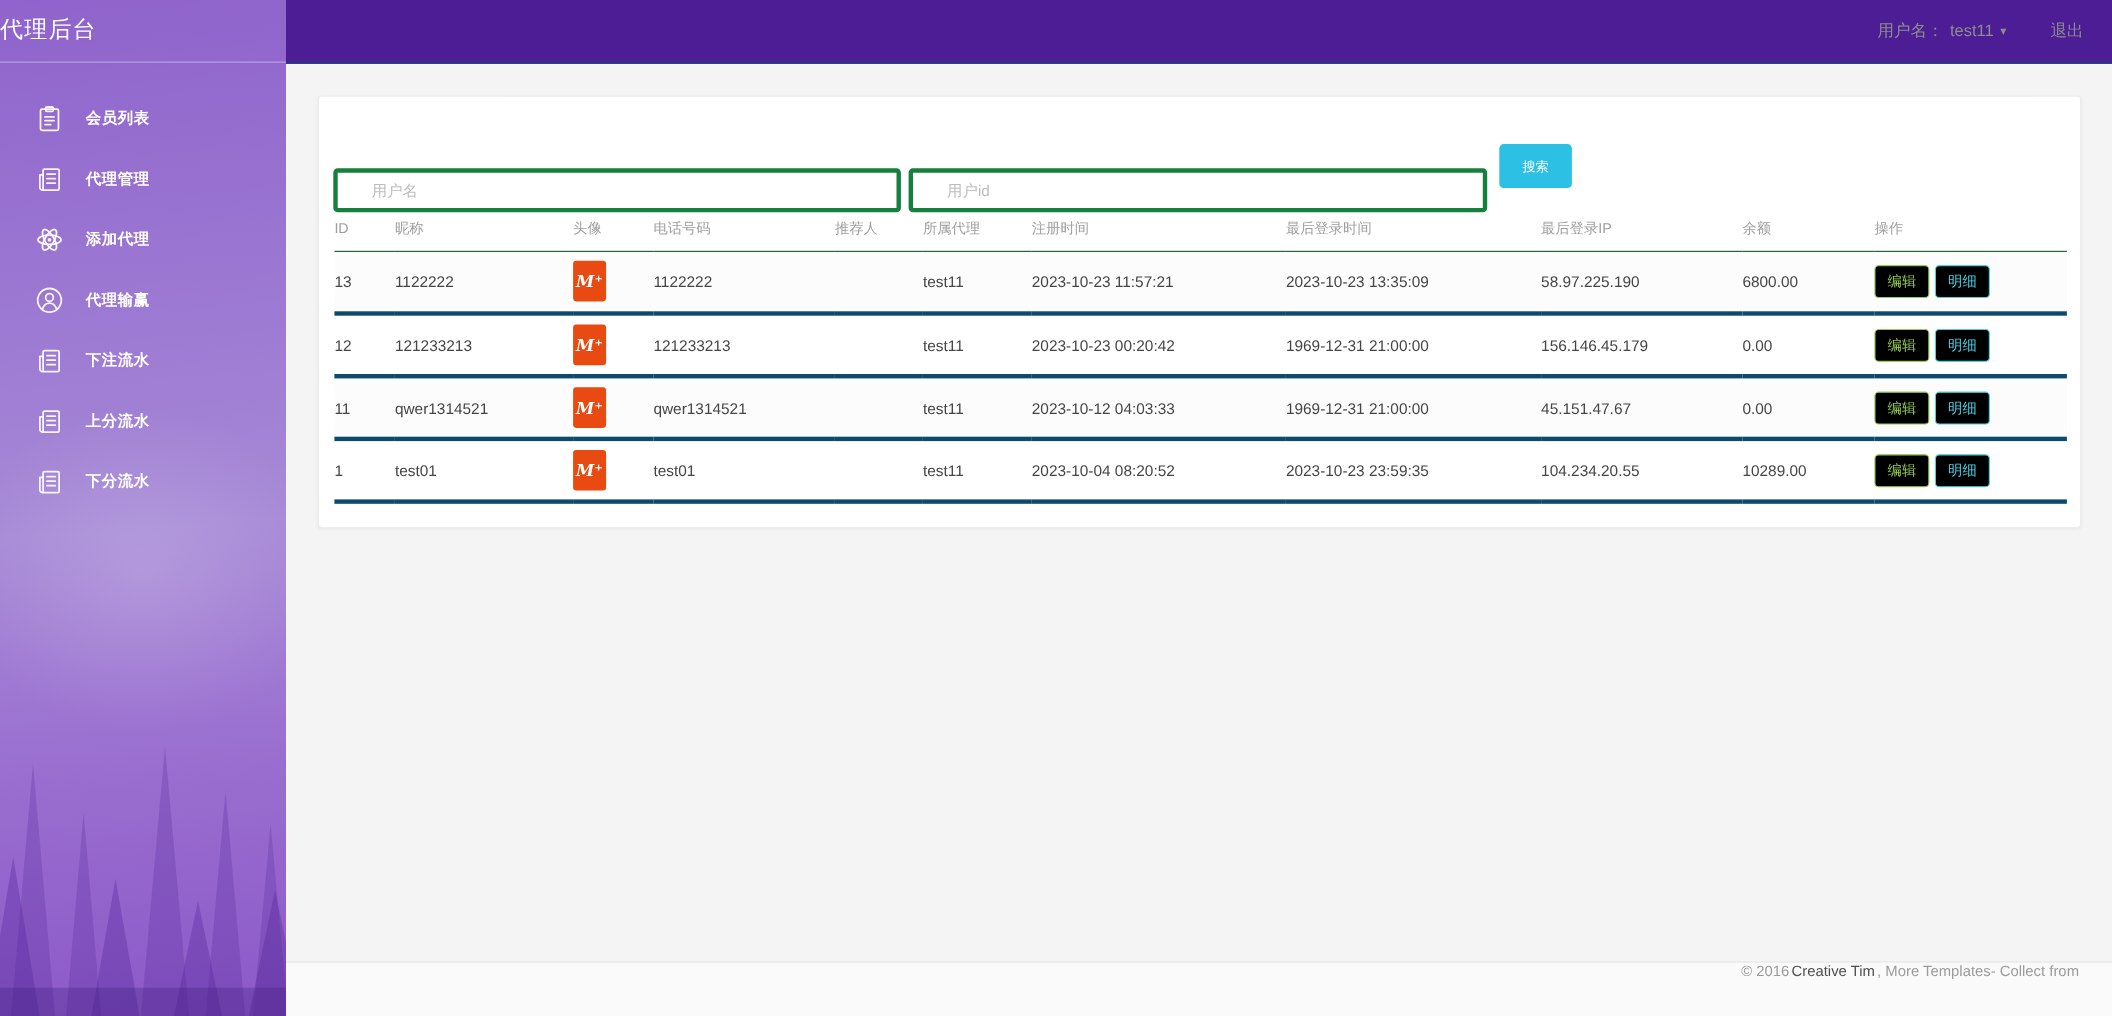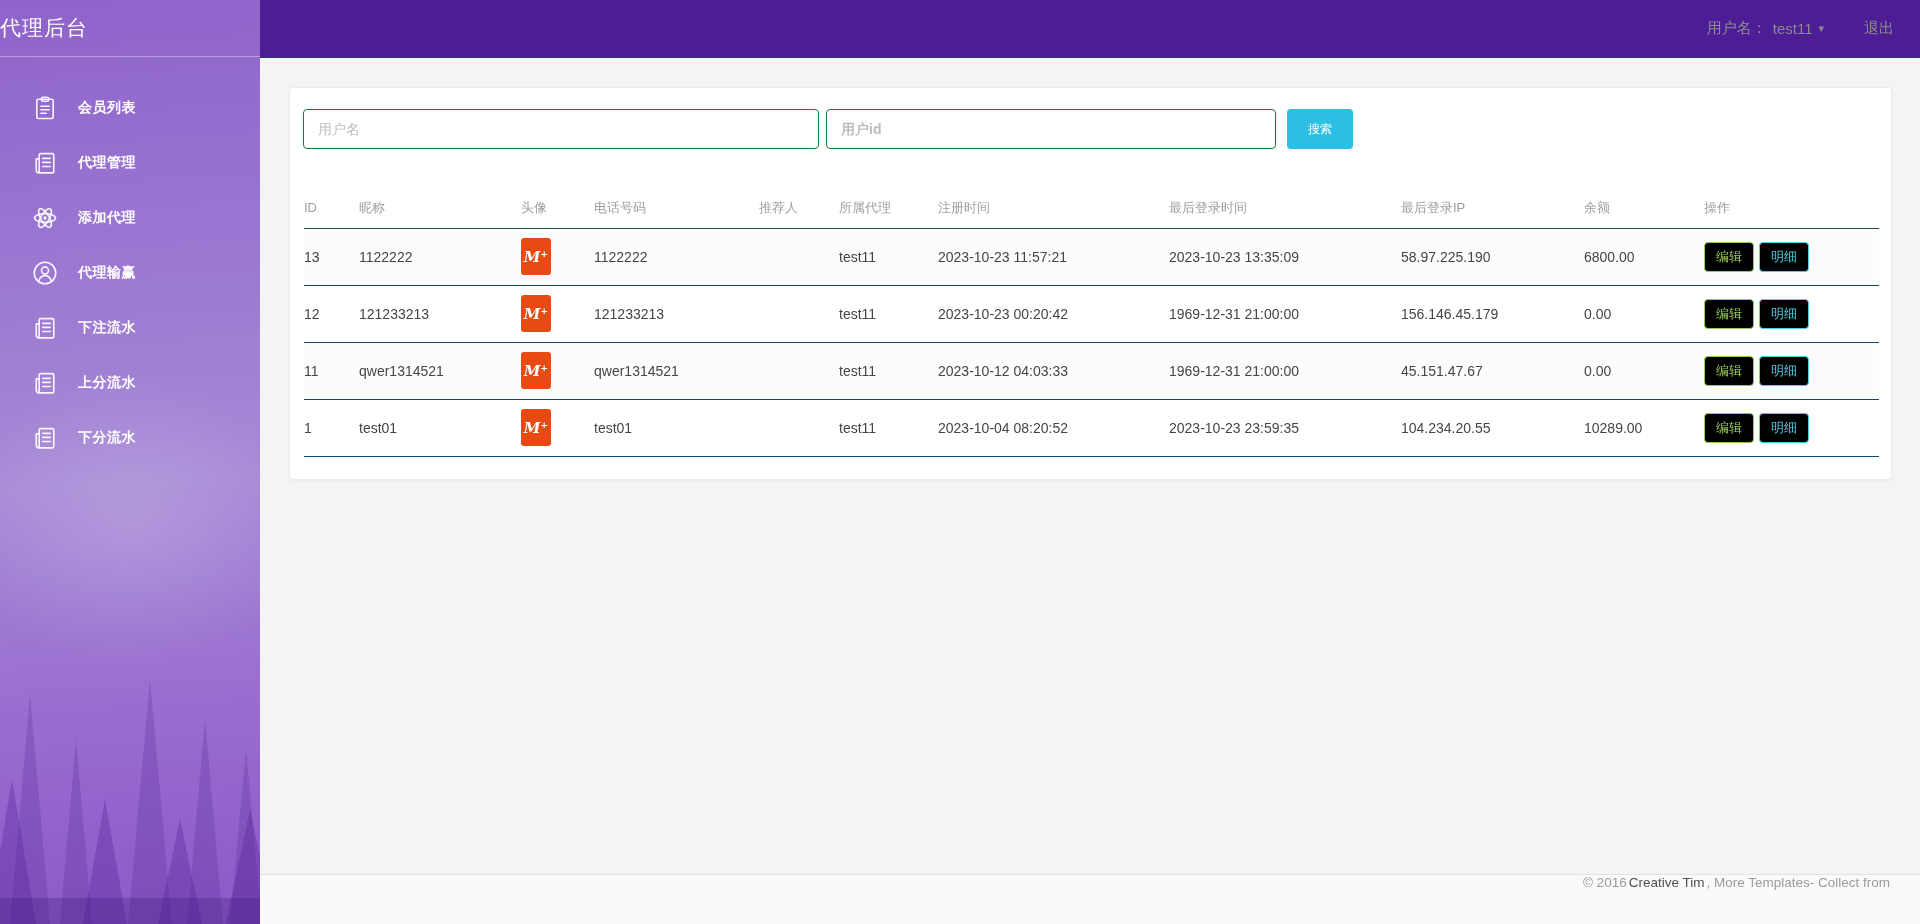--- a/index.html
+++ b/index.html
@@ -53,46 +53,47 @@
   .logout { cursor:pointer; }
 
   
   .card {
     position:absolute; left:289px; top:87px; width:1603px; height:393px;
     background:#fff; border:1px solid #ececec; border-radius:4px;
     box-shadow:0 1px 3px rgba(0,0,0,0.04);
   }
   .search-row { position:absolute; top:21px; left:13px; display:flex; align-items:center; }
   .search-input {
-    height:40px; border:1px solid #15803d; border-radius:4px;
-    font-size:14px; color:#555; padding:0 14px; outline:none;
+    height:40px; border:4px solid #15803d; border-radius:4px;
+    font-size:14px; color:#555; padding:0 31px; outline:none;
     font-family:"Liberation Sans","DejaVu Sans",sans-serif;
+    margin-top:44px;
   }
   .search-input::placeholder { color:#bdbdbd; }
   .input-username { width:516px; }
-  .input-userid { width:450px; margin-left:7px;font-weight:bold; }
+  .input-userid { width:526px; margin-left:7px; }
   .search-button {
     width:66px; height:40px; margin-left:11px;
     background:#2bc0e4; color:#fff; font-size:12px;
     border:none; border-radius:4px; cursor:pointer;
     font-family:"Liberation Sans","DejaVu Sans",sans-serif;
   }
 
   
   .member-table {
     position:absolute; top:100px; left:14px; width:1575px;
     border-collapse:collapse; table-layout:fixed;
   }
   .member-table th {
     color:#9e9e9e; font-weight:normal; font-size:13px; text-align:left;
     height:40px; border-bottom:1px solid #14532d; padding:0;
   }
   .member-table td {
     font-size:14px; color:#454545; height:57px;
-    border-bottom:1px solid #0c4a6e; padding:0;
+    border-bottom:4px solid #0c4a6e; padding:0;
   }
   .member-table tbody tr:nth-child(odd) td { background:#fcfcfc; }
   .avatar {
     width:30px; height:37px; background:#e84a11; border-radius:3px;
     color:#fff; display:flex; align-items:center; justify-content:center;
     font-family:"DejaVu Serif",serif; font-style:italic; font-weight:bold; font-size:15px;
   }
   .btn {
     background:#000000; border-radius:4px; padding:5px 11px; font-size:13px;
     cursor:pointer; margin-right:5px;

